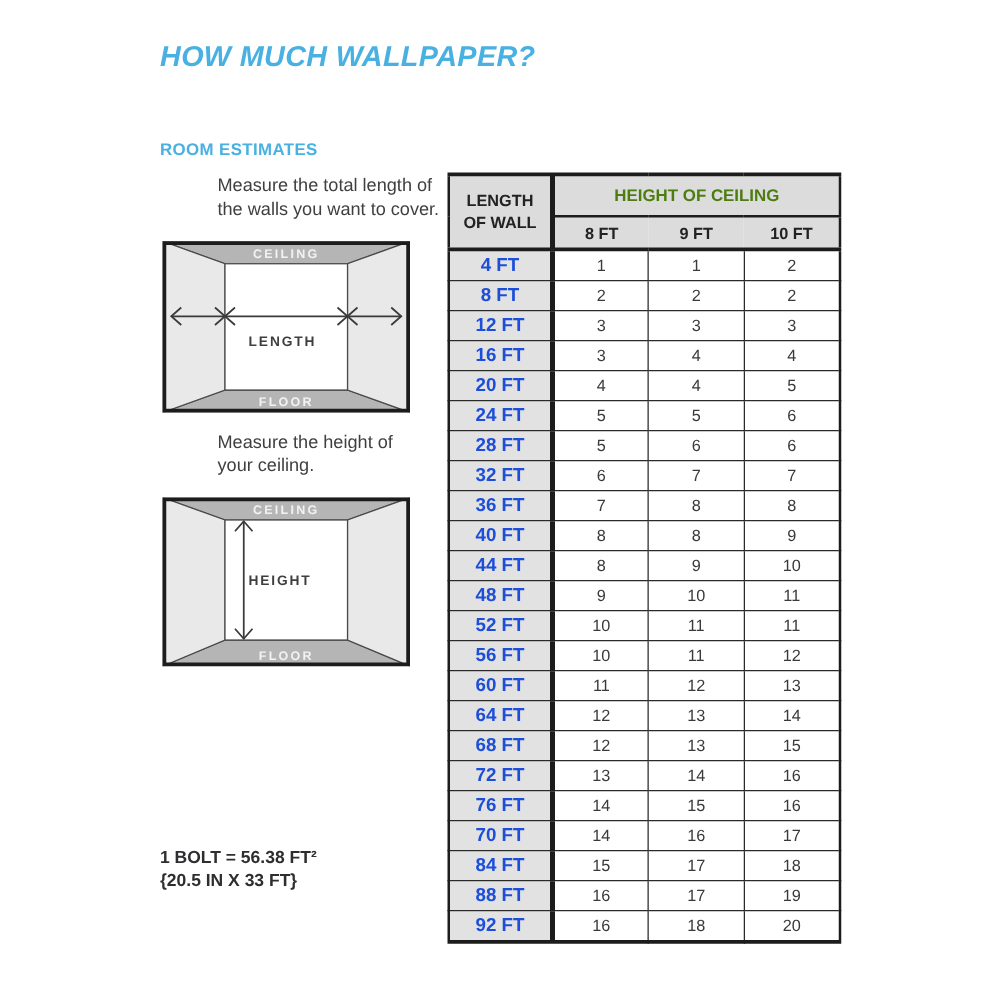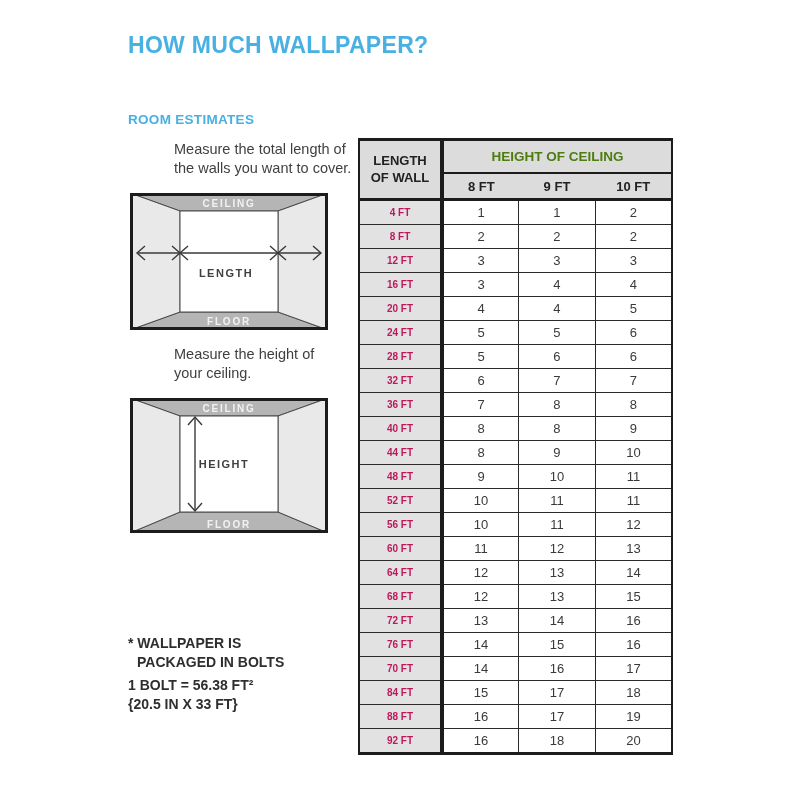--- a/index.html
+++ b/index.html
@@ -13,21 +13,21 @@
     --band-text:#f2f2f2;
   }
   html,body{margin:0;padding:0;background:#ffffff;}
   .canvas{
     position:relative;width:800px;height:800px;background:#ffffff;overflow:hidden;
     font-family:"Liberation Sans","DejaVu Sans",sans-serif;color:var(--text);
   }
   .abs{position:absolute;}
   .page-title{
     left:128px;top:32px;font-size:23px;font-weight:bold;letter-spacing:.3px;
-    color:var(--accent);white-space:nowrap;
+    color:var(--accent);white-space:nowrap;font-style:italic;
   }
   .section-heading{
     left:128px;top:112px;font-size:13.5px;font-weight:bold;letter-spacing:.3px;
     color:var(--accent);white-space:nowrap;
   }
   .para{
     left:128px;font-size:14.5px;line-height:19px;color:var(--text);
     white-space:pre-line;
     margin-left:46px;
   }
@@ -60,21 +60,21 @@
   }
   th.group{
     height:31px;background:var(--header-bg);font-size:13.5px;font-weight:bold;color:#4d7c0f;
     border-bottom:2px solid var(--border);
   }
   tr.subheader th{
     height:24px;background:var(--header-bg);font-size:13px;font-weight:bold;color:#222;
     border-bottom:3px solid var(--border);border-left:0;border-right:0;
   }
   tbody th.rowlabel{
-    height:23px;background:var(--row-label-bg);font-size:10px;font-weight:bold;color:#be185d;
+    height:23px;background:var(--row-label-bg);font-size:15px;font-weight:bold;color:#1d4ed8;
     border-right:4px solid var(--border);border-bottom:1.5px solid #2a2a2a;
   }
   tbody td{
     height:23px;font-size:13px;color:#3a3a3a;
     border:1.5px solid #2a2a2a;
   }
 </style>
 </head>
 <body>
 
@@ -126,24 +126,20 @@
         <polyline points="58,27 65,19 72,27"></polyline>
         <polyline points="58,105 65,113 72,105"></polyline>
       </g>
       <text class="band-label" x="99" y="13.5" text-anchor="middle">CEILING</text>
       <text class="band-label" x="99" y="130" text-anchor="middle">FLOOR</text>
       <text class="dim-label" x="94" y="70" text-anchor="middle">HEIGHT</text>
     </svg>
   </div>
 
 
-  <div class="abs footnote">
-    <div>* WALLPAPER IS</div>
-    <div class="line2">PACKAGED IN BOLTS</div>
-  </div>
 
   <div class="abs bolt-info">
     <div>1 BOLT = 56.38 FT²</div>
     <div>{20.5 IN X 33 FT}</div>
   </div>
 
 
   <table class="bolts">
     <thead>
       <tr>

